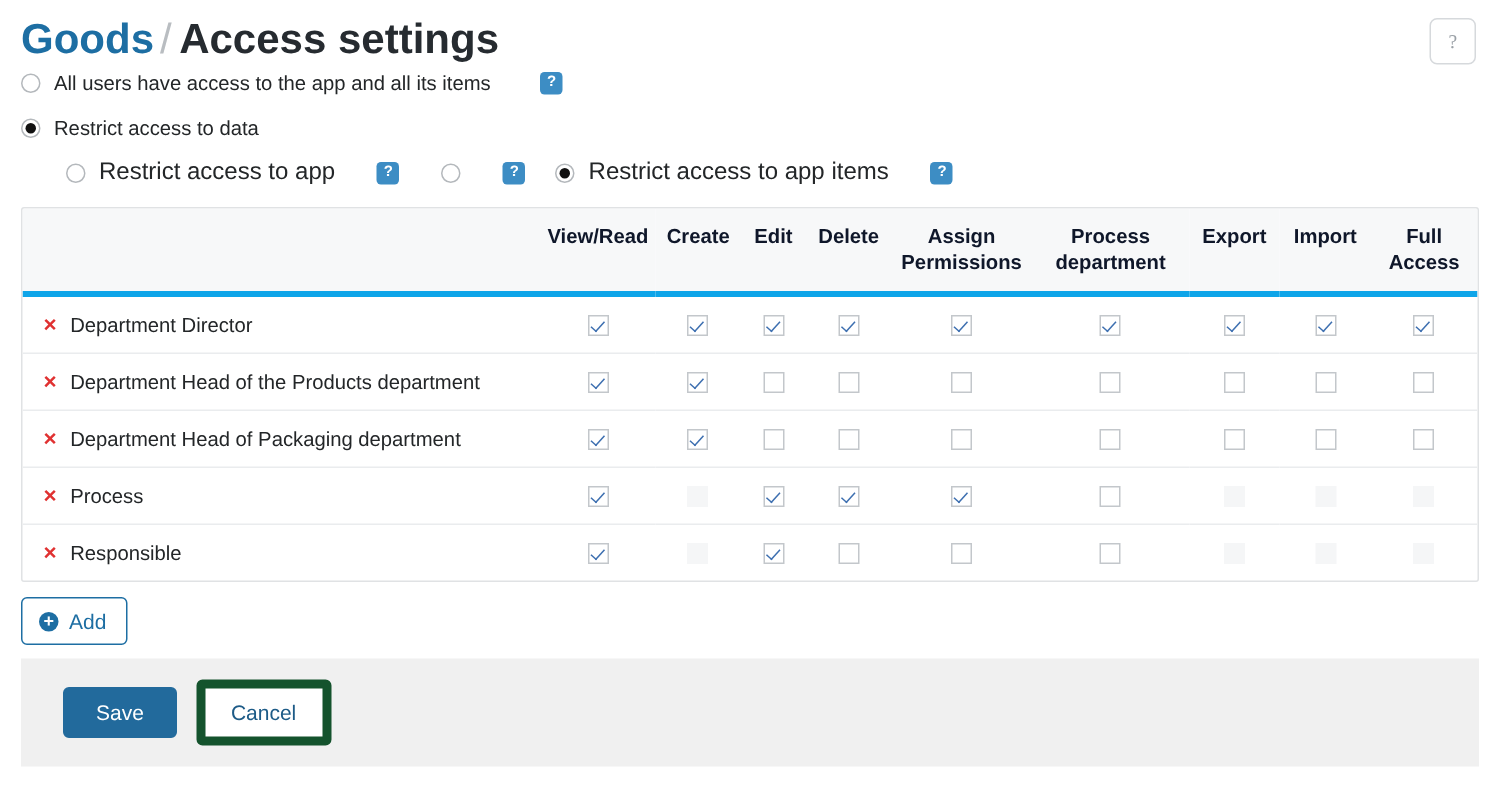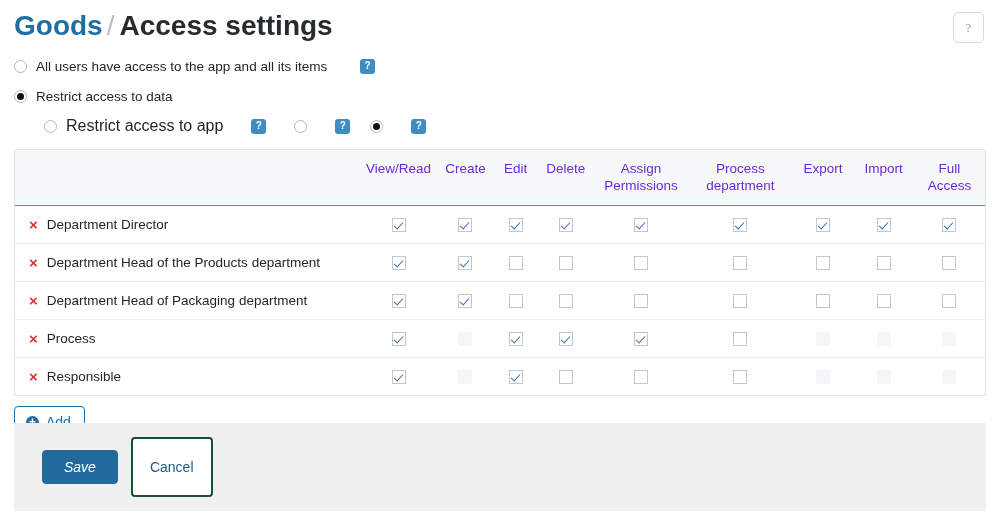--- a/index.html
+++ b/index.html
@@ -63,21 +63,20 @@
   .help-square .qm {
     font-size: 13px;
     line-height: 13px;
     color: #9aa0a6;
     font-family: "Liberation Serif", serif;
   }
 
   
   .options {
     padding: 0 14px;
-    margin-top: 11px;
   }
   .opt-row {
     display: flex;
     align-items: center;
     height: 24px;
     margin-bottom: 6px;
   }
   .opt-row.sub {
     margin-left: 30px;
     margin-top: 4px;
@@ -139,27 +138,27 @@
     overflow: hidden;
   }
   table.perm {
     width: 100%;
     border-collapse: collapse;
     table-layout: fixed;
   }
   table.perm thead th {
     background: #f7f8f9;
     font-size: 13.5px;
-    font-weight: 400;
-    color: #6d28d9;
+    font-weight: 700;
+    color: #0f172a;
     padding: 10px 2px 11px 2px;
     vertical-align: top;
     line-height: 17px;
     text-align: center;
-    border-bottom: 1px solid #0ea5e9;
+    border-bottom: 4px solid #0ea5e9;
   }
   table.perm thead th.rolecol {
     text-align: left;
     padding-left: 14px;
   }
   table.perm tbody td {
     border-top: 1px solid #eaecee;
     height: 37px;
     text-align: center;
     vertical-align: middle;
@@ -258,29 +257,28 @@
   }
   .btn-save {
     background: #226a9c;
     color: #ffffff;
     border: 1px solid #226a9c;
     border-radius: 4px;
     font-size: 14px;
     padding: 8px 21px;
     cursor: pointer;
     font-family: "Liberation Sans", sans-serif;
-    font-style: italic;
   }
   .btn-cancel {
     background: #ffffff;
     color: #1d5b87;
-    border: 2px solid #14532d;
+    border: 6px solid #14532d;
     border-radius: 4px;
     font-size: 14px;
-    padding: 20px 17px;
+    padding: 8px 17px;
     cursor: pointer;
     font-family: "Liberation Sans", sans-serif;
   }
 </style>
 </head>
 <body>
 
 <div class="page-header">
   <div class="breadcrumb">
     <span class="crumb-link">Goods</span><span class="crumb-sep">/</span><span class="crumb-current">Access settings</span>
@@ -318,20 +316,21 @@
     <span class="gap-28"></span>
     <span class="radio">
         <span class="dot"></span>
       </span>
     <span class="gap-28"></span>
     <span class="help-badge">?</span>
     <span class="gap-20"></span>
     <span class="radio checked">
         <span class="dot"></span>
       </span>
+    <span class="opt-label">Restrict access to app items</span>
     <span class="gap-28"></span>
     <span class="help-badge">?</span>
   </div>
 </div>
 
 <div class="table-wrap">
   <table class="perm">
     <colgroup>
       <col style="width:330px">
       <col style="width:74px">

